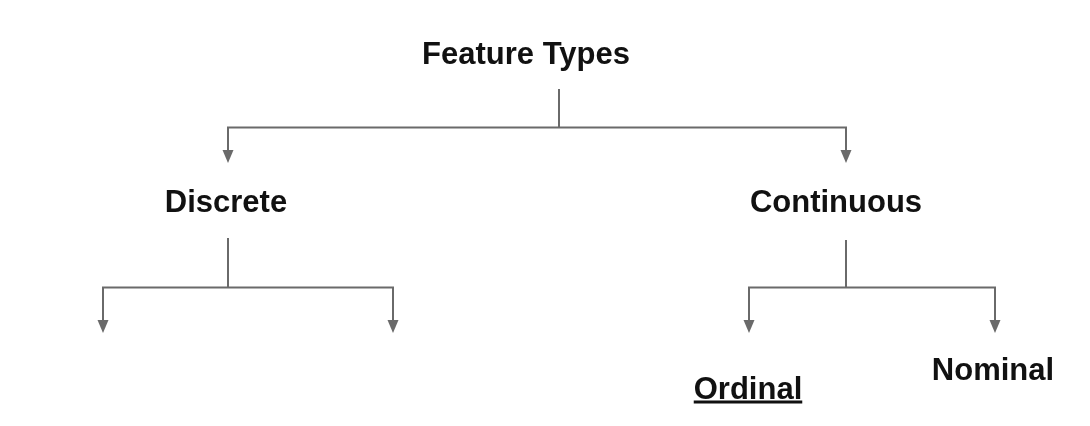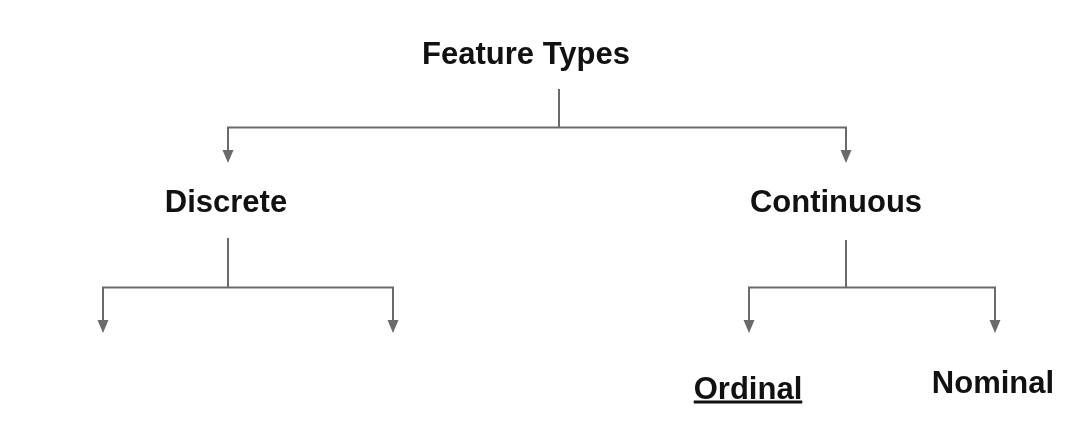--- a/index.html
+++ b/index.html
@@ -70,15 +70,15 @@
   <div class="node" style="left:526px; top:53px;">Feature Types</div>
 
   <div class="node" style="left:226px; top:201px;">Discrete</div>
 
   <div class="node" style="left:836px; top:201px;">Continuous</div>
 
 
 
   <div class="node" style="left:748px; top:388px;text-decoration:underline;">Ordinal</div>
 
-  <div class="node" style="left:993px; top:382px;">Nominal</div>
+  <div class="node" style="left:993px; top:369px;">Nominal</div>
 
 </div>
 
 </body></html>

